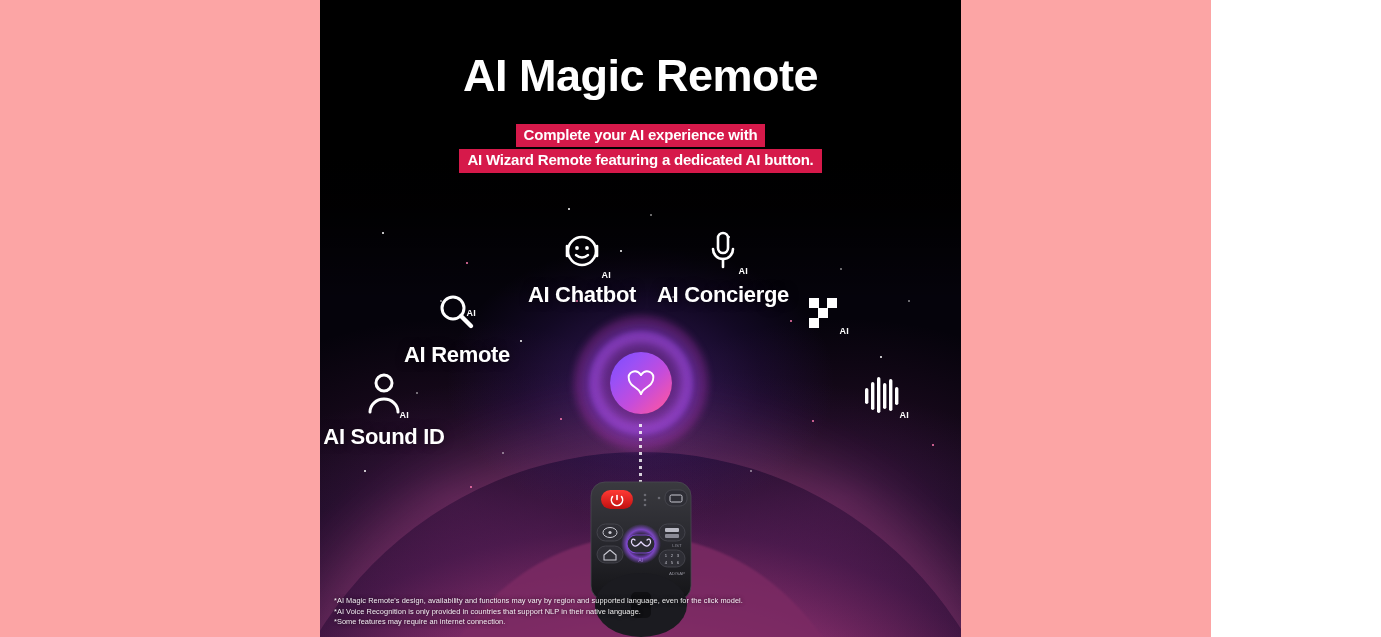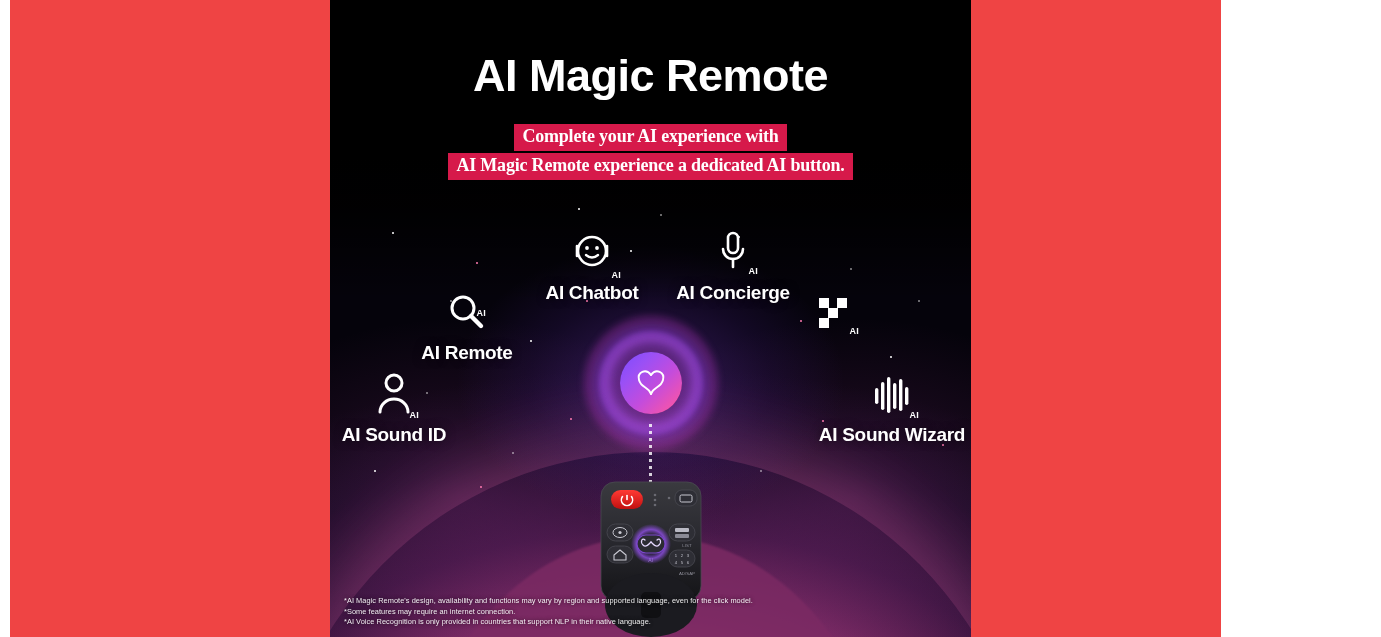--- a/index.html
+++ b/index.html
@@ -14,22 +14,21 @@
     font-family: "Liberation Sans", sans-serif;
     display: block;
     position: relative;
   }
 
   #stage {
     position: absolute;
     left: 0; top: 0;
     width: 1211px;
     height: 637px;
-    background: #ef4444;
-    margin-left: 10px;
+    background: #fca5a5;
   }
 
   
   #panel {
     position: absolute;
     left: 320px;
     top: 0;
     width: 641px;
     height: 637px;
     overflow: hidden;
@@ -108,27 +107,26 @@
     line-height: 1.05;
   }
   .sub-wrap {
     position: absolute;
     left: 0; right: 0;
     top: 124px;
     text-align: center;
   }
   .sub-line {
     display: inline-block;
-    font-size: 18px;
+    font-size: 15px;
     font-weight: bold;
     color: #ffffff;
     line-height: 1.22;
     letter-spacing: -0.2px;
     white-space: nowrap;
-    font-family: Liberation Serif, serif;
   }
   .sub-line.hl {
     background: #d6194a;
     padding: 2px 8px 3px 8px;
   }
   .sub-line.plain {
     padding: 2px 6px 3px 6px;
   }
   .sub-row { display: block; margin: 0 0 2px 0; }
 
@@ -140,21 +138,21 @@
   }
   .feature .glyph {
     position: relative;
     height: 50px;
     margin: 0 auto 4px auto;
     display: flex;
     align-items: flex-end;
     justify-content: center;
   }
   .feature .flabel {
-    font-size: 19px;
+    font-size: 22px;
     font-weight: bold;
     color: #ffffff;
     letter-spacing: -0.3px;
     white-space: nowrap;
     text-shadow: 0 0 10px rgba(0,0,0,0.55);
   }
   .ai-badge {
     position: absolute;
     right: -6px;
     bottom: -2px;
@@ -274,21 +272,21 @@
       <div class="star dim" style="left:330px; top:214px; width:2px; height:2px;"></div>
       <div class="star" style="left:248px; top:208px; width:2px; height:2px;"></div>
       <div class="star dim" style="left:430px; top:470px; width:2px; height:2px;"></div>
       <div class="star pink" style="left:150px; top:486px; width:2px; height:2px;"></div>
     </div>
 
     <div class="headline">AI Magic Remote</div>
 
     <div class="sub-wrap">
       <span class="sub-row"><span class="sub-line hl">Complete your AI experience with</span></span>
-      <span class="sub-row"><span class="sub-line hl">AI Magic Remote experience a dedicated AI button.</span></span>
+      <span class="sub-row"><span class="sub-line hl">AI Wizard Remote featuring a dedicated AI button.</span></span>
     </div>
 
     <div class="feature" style="left:187px; top:228px; width:150px;">
       <div class="glyph">
         <div class="glyph-box">
           <svg width="46" height="44" viewBox="0 0 46 44" fill="none">
             <circle cx="23" cy="21" r="14" stroke="#ffffff" stroke-width="2.6"></circle>
             <path d="M8 16 v10" stroke="#ffffff" stroke-width="2.6" stroke-linecap="round"></path>
             <path d="M38 16 v10" stroke="#ffffff" stroke-width="2.6" stroke-linecap="round"></path>
             <circle cx="18" cy="18" r="1.9" fill="#ffffff"></circle>
@@ -364,21 +362,20 @@
               <rect x="8" y="8" width="3.4" height="28" rx="1.7"></rect>
               <rect x="14" y="3" width="3.4" height="36" rx="1.7"></rect>
               <rect x="20" y="9" width="3.4" height="26" rx="1.7"></rect>
               <rect x="26" y="5" width="3.4" height="32" rx="1.7"></rect>
               <rect x="32" y="13" width="3.4" height="18" rx="1.7"></rect>
             </g>
           </svg>
           <span class="ai-badge" style="right:-8px; bottom:0px;">AI</span>
         </div>
       </div>
-      <div class="flabel">AI Sound Wizard</div>
     </div>
 
     <div class="orb-wrap">
       <div class="orb-halo"></div>
       <div class="orb-halo2"></div>
       <div class="orb">
         <svg width="38" height="38" viewBox="0 0 38 38" fill="none">
           <path d="M19 11 C14 4, 5 8, 7 16 C9 24, 17 23, 19 30" stroke="#ffffff" stroke-width="1.9" fill="none" stroke-linecap="round"></path>
           <path d="M19 11 C24 4, 33 8, 31 16 C29 24, 21 23, 19 30" stroke="#ffffff" stroke-width="1.9" fill="none" stroke-linecap="round"></path>
         </svg>
@@ -450,18 +447,18 @@
           <text x="81" y="84">4</text>
             <text x="87" y="84">5</text>
             <text x="93" y="84">6</text>
         </g>
         <text x="92" y="95" text-anchor="middle" font-family="Liberation Sans, sans-serif" font-size="4.4" fill="#8d8d98">AD/SAP</text>
       </svg>
     </div>
 
     <div class="footnotes">
       <div>*AI Magic Remote's design, availability and functions may vary by region and supported language, even for the click model.</div>
+      <div>*AI Voice Recognition is only provided in countries that support NLP in their native language.</div>
       <div>*Some features may require an internet connection.</div>
-      <div>*AI Voice Recognition is only provided in countries that support NLP in their native language.</div>
     </div>
 
   </div>
 </div>
 
 </body></html>

